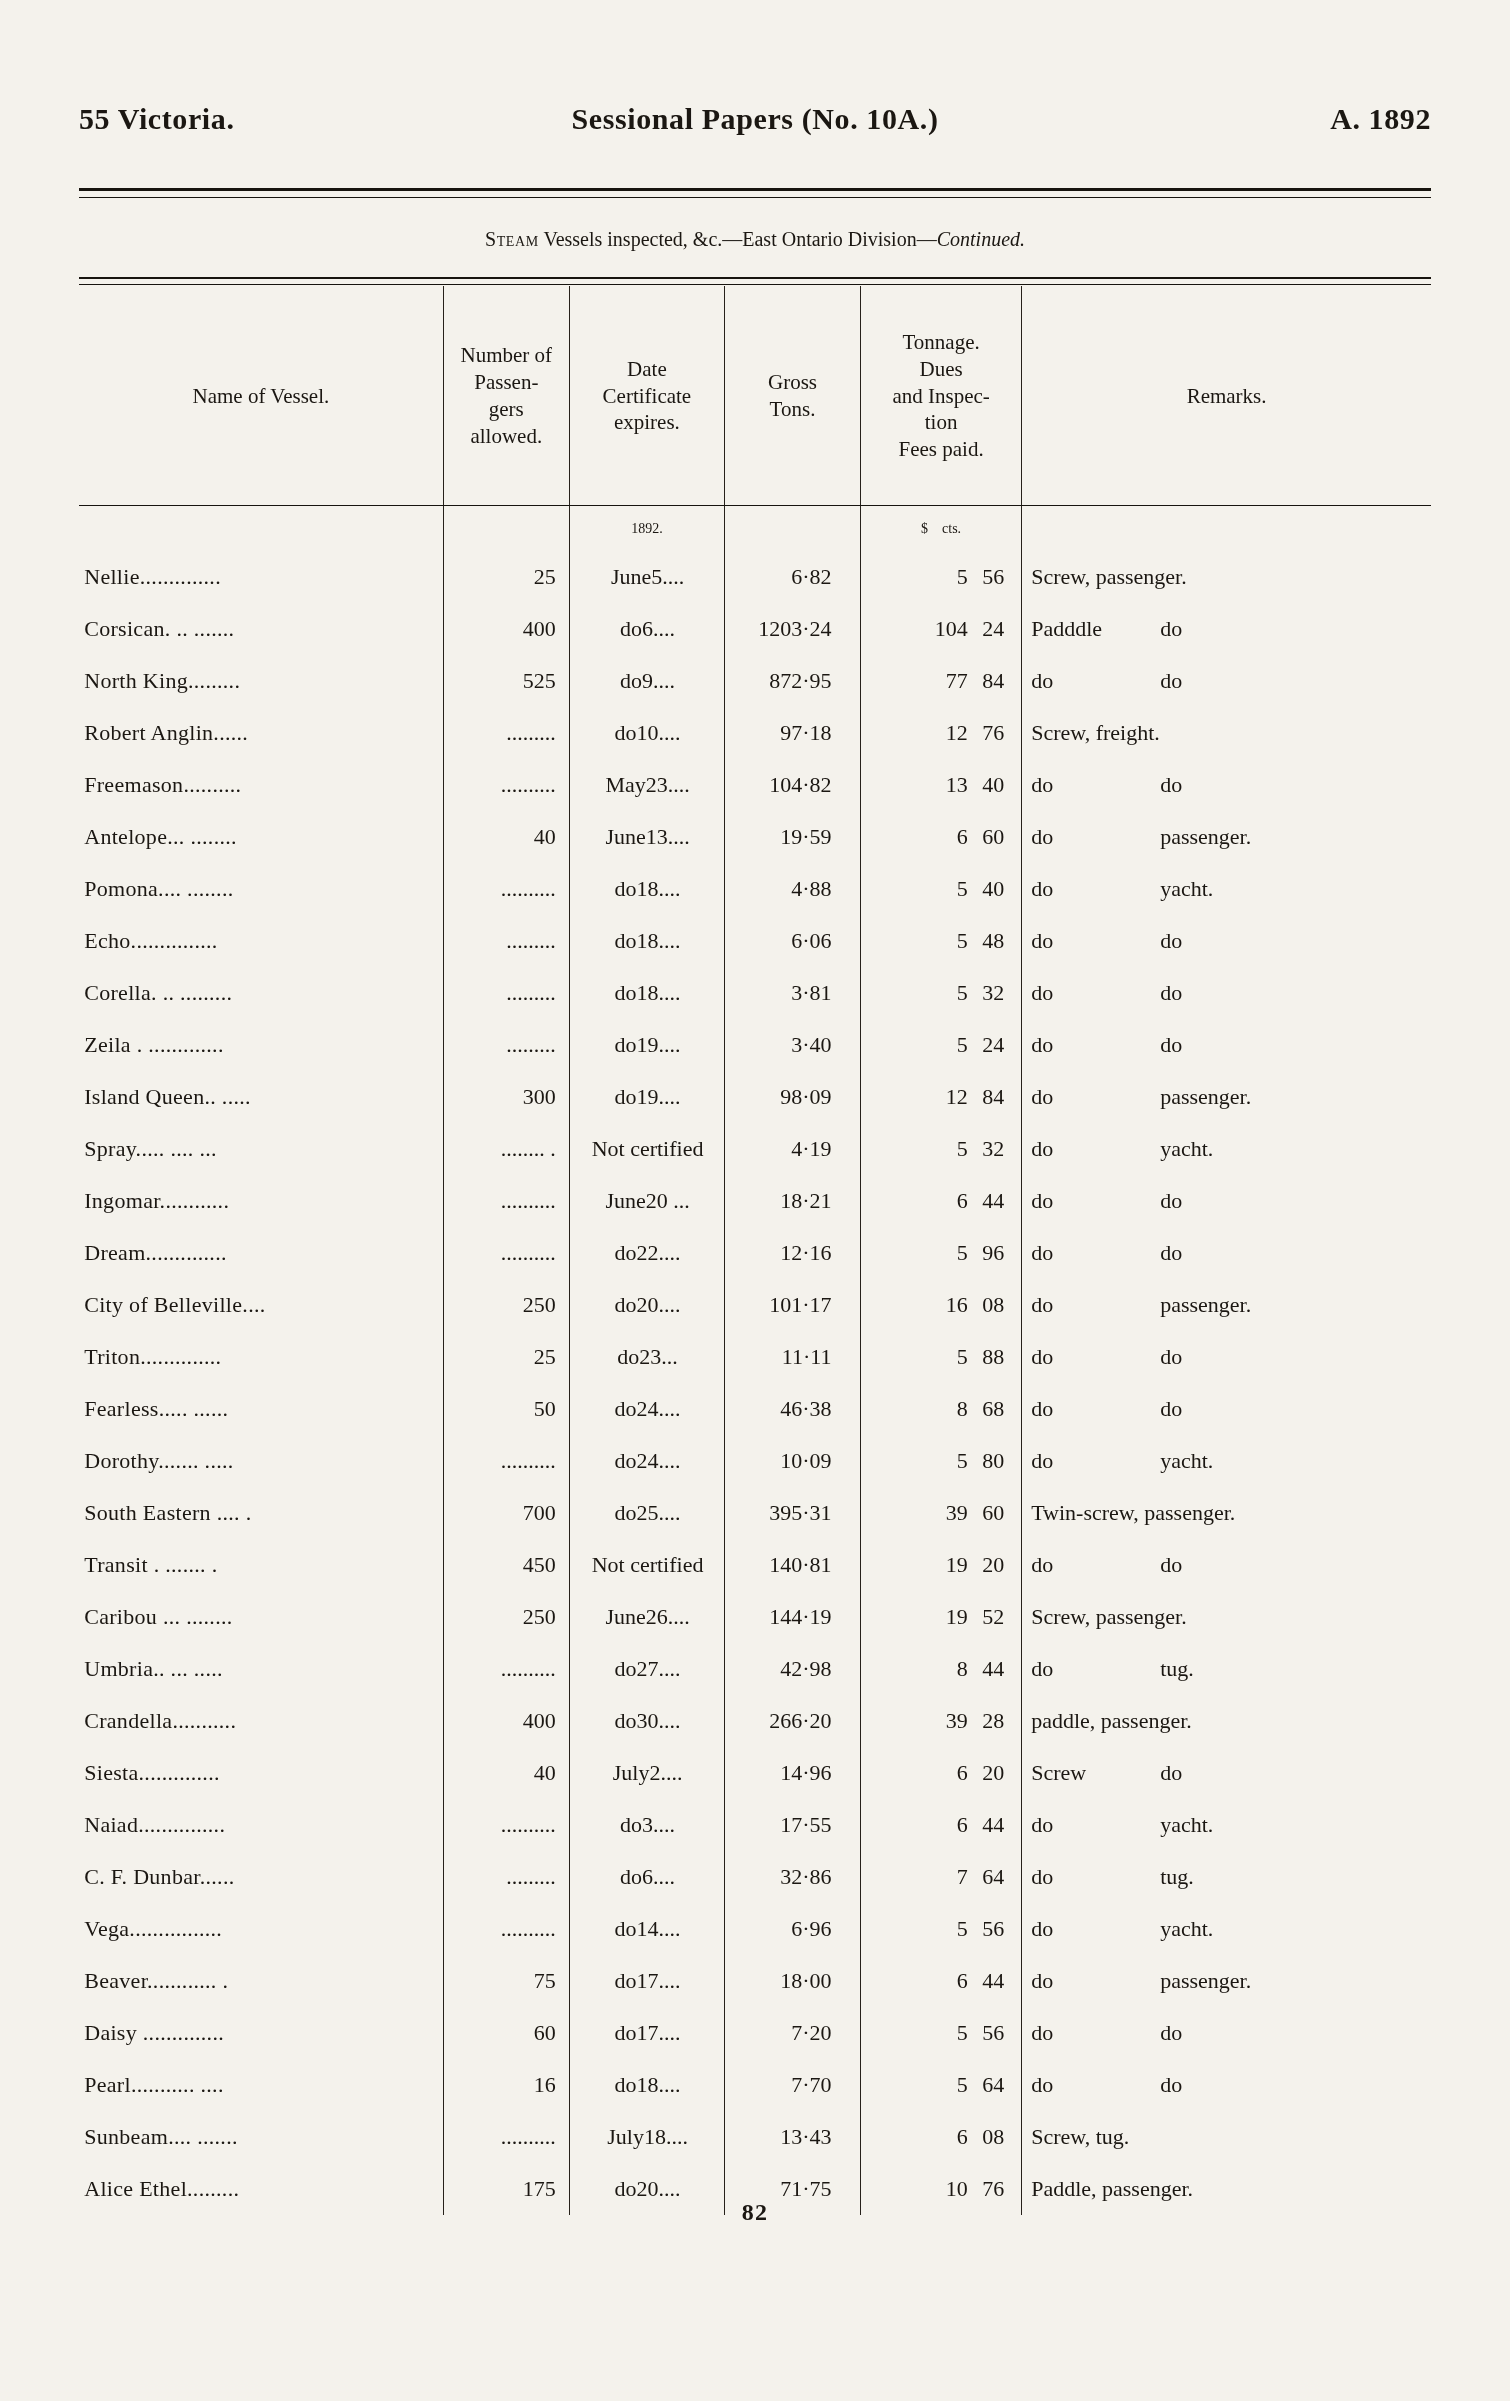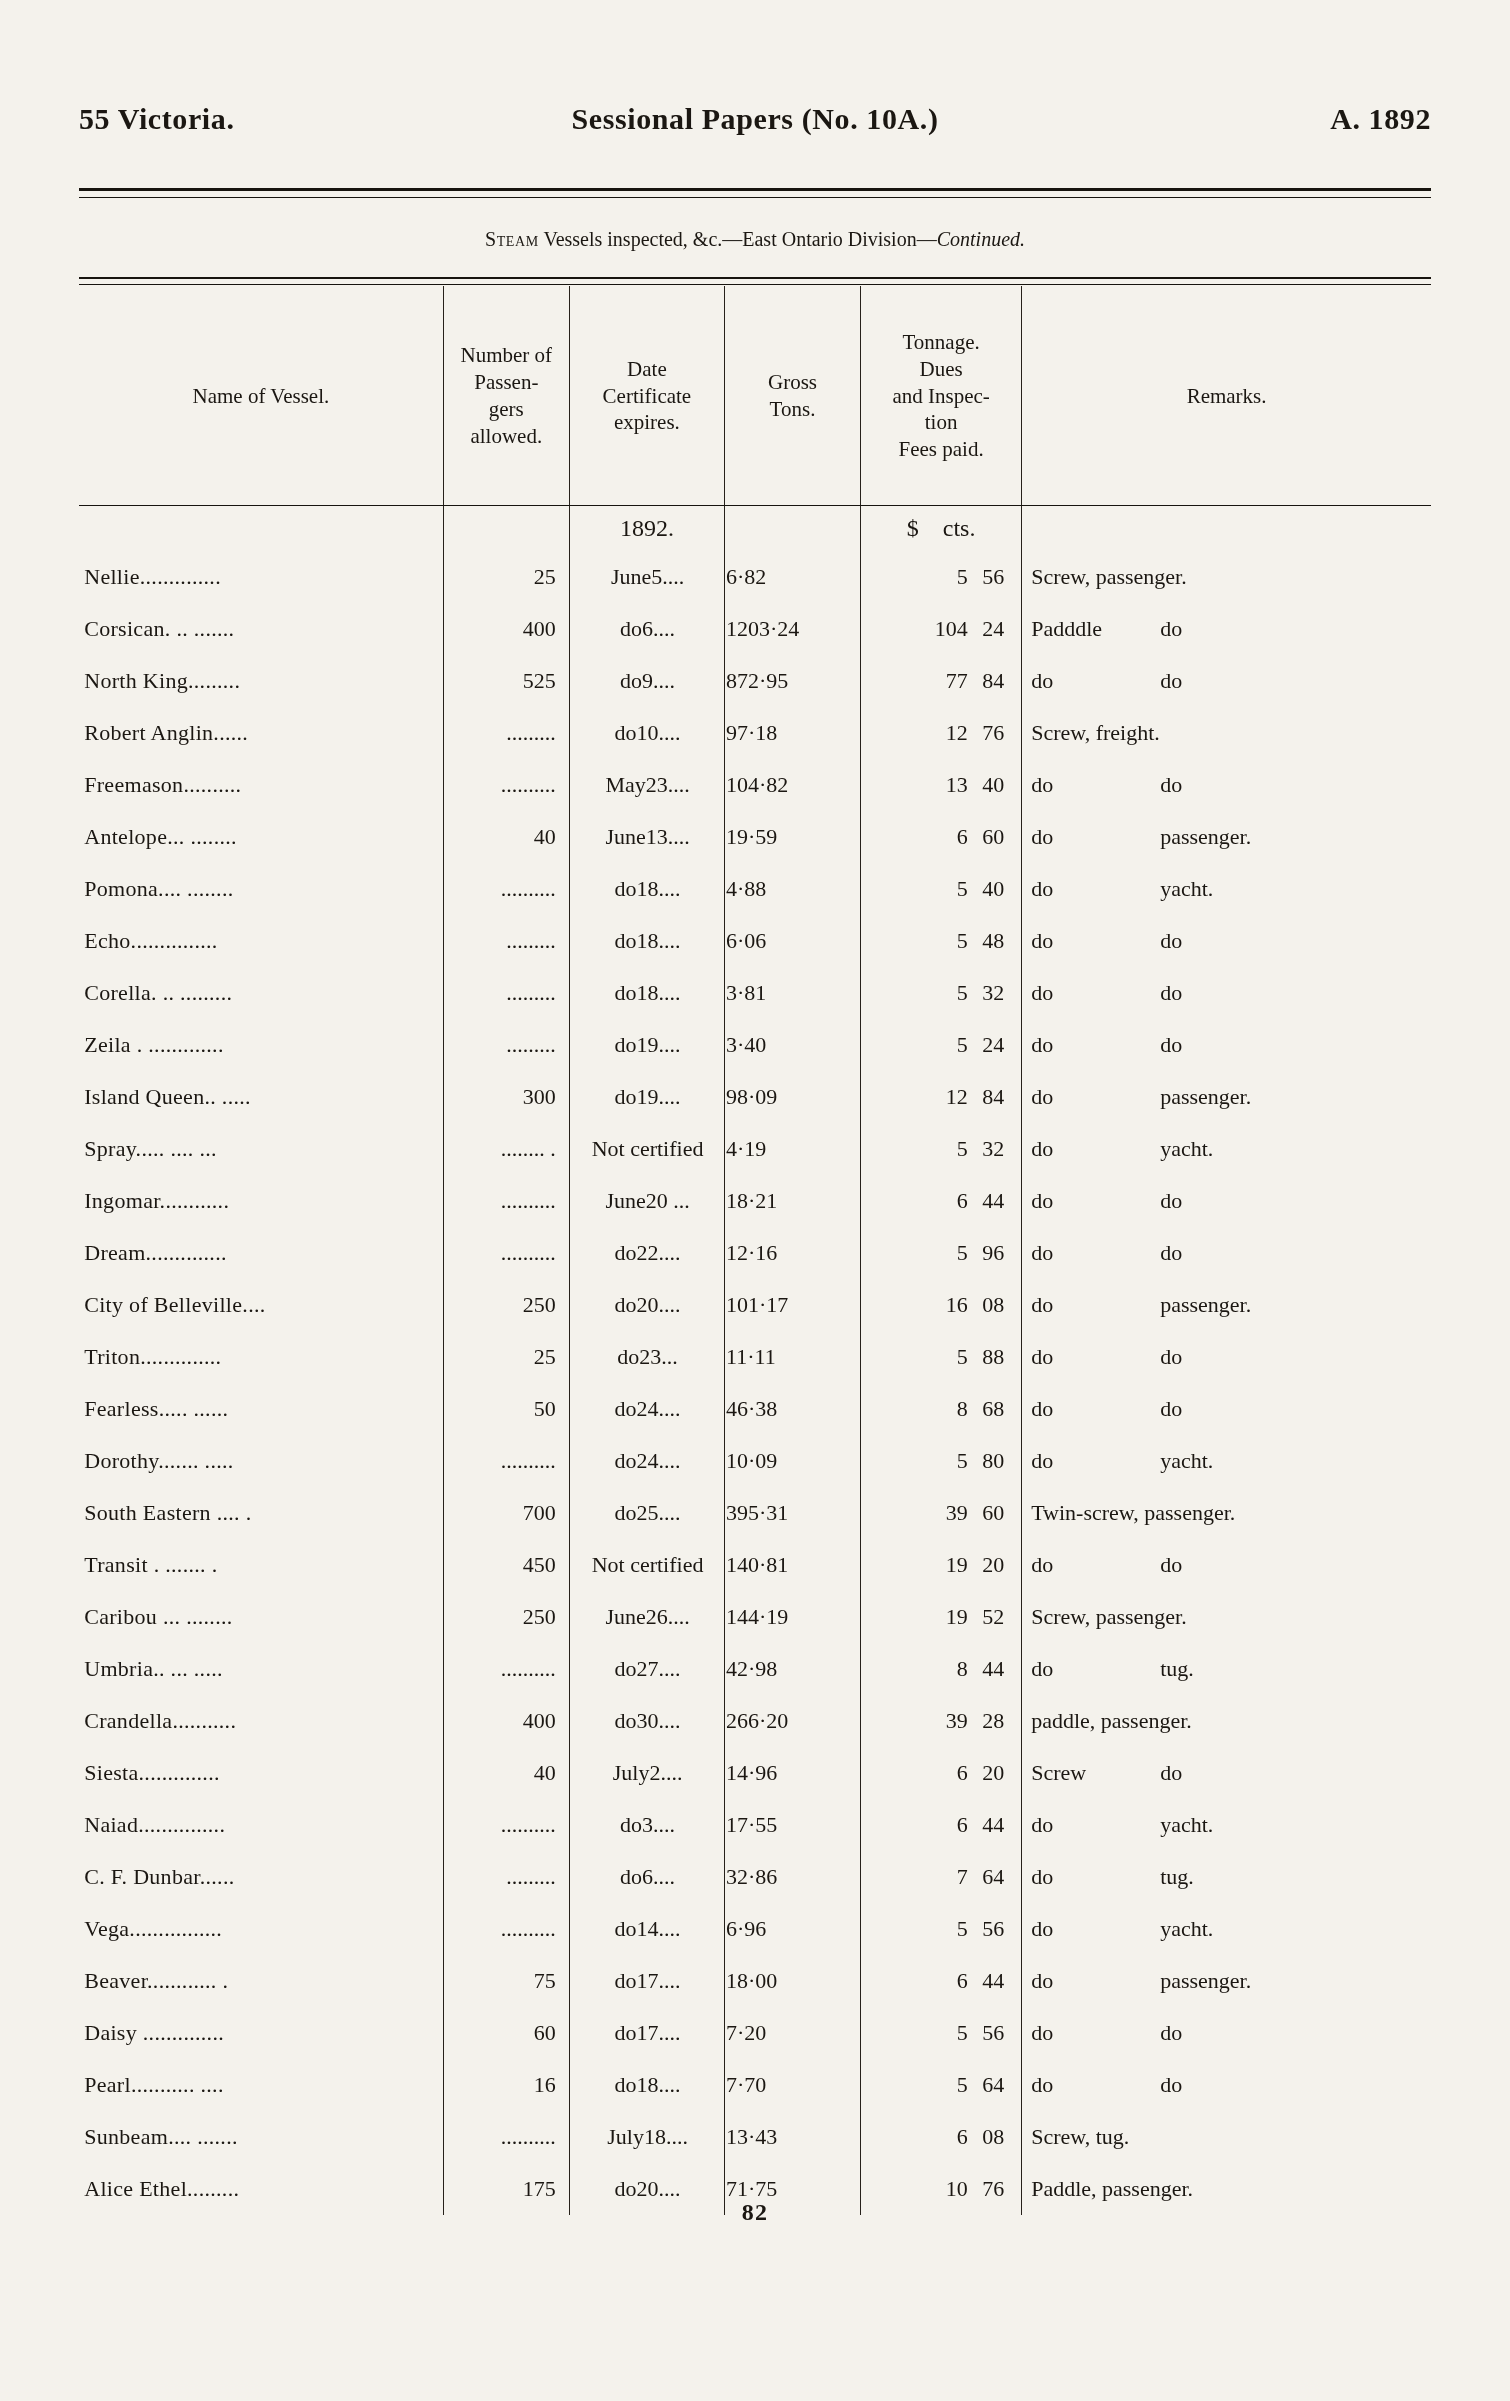--- a/index.html
+++ b/index.html
@@ -50,29 +50,29 @@
     overflow:hidden;white-space:nowrap;
   }
   th:not(:first-child),td:not(:first-child){border-left:1.3px solid #26211a;}
 
   tr.head-row th{
     height:219px;vertical-align:middle;text-align:center;
     font-size:21px;line-height:1.28;white-space:pre-line;
     border-bottom:1.9px solid #17140f;
     padding:0 3.9px;
   }
-  tr.sub-row td{height:43px;font-size:24px;text-align:center;vertical-align:middle;}
+  tr.sub-row td{height:43px;font-size:14px;text-align:center;vertical-align:middle;}
   tr.sub-row .fees-sub{white-space:pre;}
 
   tr.data-row td{height:50px;font-size:22px;vertical-align:middle;}
   td.c-name{text-align:left;padding-left:5.2px;letter-spacing:0.3px;}
   td.c-pass{text-align:right;padding-right:13px;}
   td.c-date{padding:0 5.2px 0 6.5px;}
   .date-wrap{display:flex;justify-content:center;align-items:baseline;}
-  td.c-tons{text-align:left;padding-right:28.5px;}
+  td.c-tons{text-align:right;padding-right:28.5px;}
   td.c-fees{text-align:right;padding-right:17px;word-spacing:9px;}
   td.c-rem{text-align:left;padding-left:9px;}
   td.c-rem .ra{display:inline-block;min-width:129px;}
 
   .page-num{
     position:absolute;top:2199px;left:79px;width:1352px;
     text-align:center;font-size:24px;font-weight:bold;letter-spacing:1.3px;
   }
 </style>
 </head>

